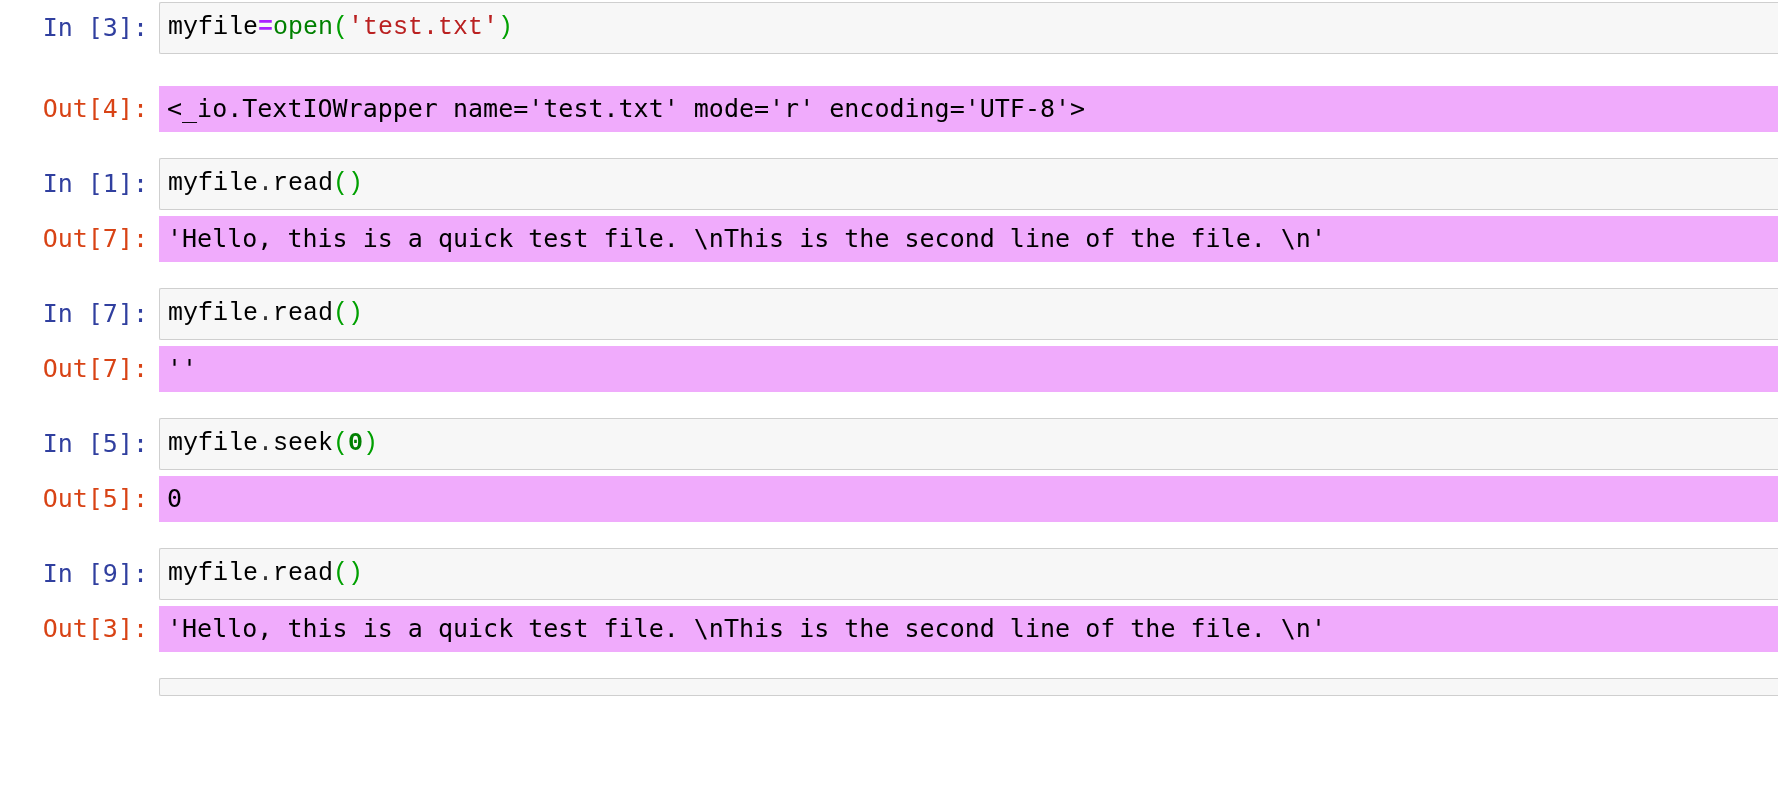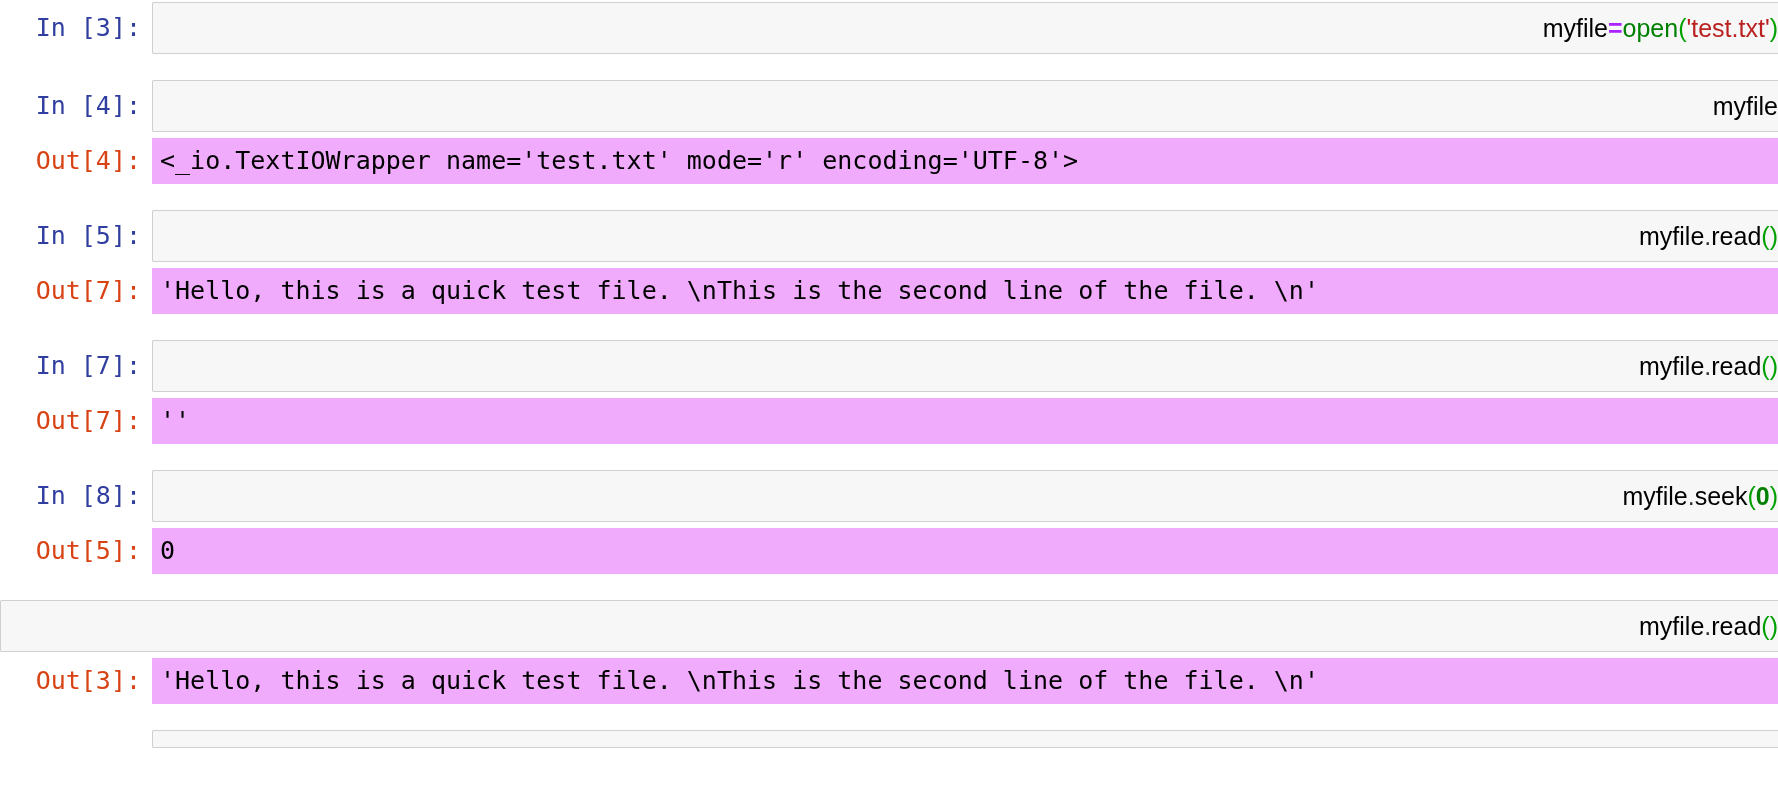--- a/index.html
+++ b/index.html
@@ -13,20 +13,21 @@
   body {
     font-family: "DejaVu Sans Mono", monospace;
   }
   .notebook {
     position: relative;
     width: 1778px;
     height: 808px;
     background: #ffffff;
     padding-top: 0px;
     box-sizing: border-box;
+    padding-left: 7px;
   }
 
   
   .cell {
     display: flex;
     align-items: flex-start;
     width: 100%;
   }
   .cell-input-row {
     margin-top: 0;
@@ -58,26 +59,25 @@
     background: #f7f7f7;
     border: 1px solid #cfcfcf;
     border-right: none;
     border-radius: 2px 0 0 2px;
     box-sizing: border-box;
     min-height: 52px;
     padding: 8px 0 8px 8px;
     box-shadow: inset 0 0 0 0 #fff;
   }
   .code-line {
-    font-family: Liberation Sans, sans-serif;
+    font-family: Liberation Mono, monospace;
     font-size: 25px;
     line-height: 34px;
     color: #000000;
     white-space: pre;
-    text-align: right;
   }
 
   .output-area {
     flex: 1 1 auto;
     background: #f0abfc;
     box-sizing: border-box;
     padding: 0;
     min-height: 46px;
   }
   .output-text {
@@ -109,36 +109,30 @@
 <div class="notebook">
   <div id="cells-root">
       <div class="gap-xs"></div>
       <div class="cell cell-input-row">
         <div class="prompt in">In [3]:</div>
         <div class="input-area">
           <div class="code-line"><span class="tok-name">myfile</span><span class="tok-operator">=</span><span class="tok-builtin">open</span><span class="tok-paren">(</span><span class="tok-string">'test.txt'</span><span class="tok-paren">)</span></div>
         </div>
       </div>
       <div class="gap-lg"></div>
-      <div class="cell cell-input-row">
-        <div class="prompt in">In [4]:</div>
-        <div class="input-area">
-          <div class="code-line"><span class="tok-name">myfile</span></div>
-        </div>
-      </div>
       <div class="gap-sm"></div>
       <div class="cell">
         <div class="prompt out">Out[4]:</div>
         <div class="output-area">
           <div class="output-text">&lt;_io.TextIOWrapper name='test.txt' mode='r' encoding='UTF-8'&gt;</div>
         </div>
       </div>
       <div class="gap-lg"></div>
       <div class="cell cell-input-row">
-        <div class="prompt in">In [5]:</div>
+        <div class="prompt in">In [1]:</div>
         <div class="input-area">
           <div class="code-line"><span class="tok-name">myfile</span><span class="tok-punct">.</span><span class="tok-name">read</span><span class="tok-paren">()</span></div>
         </div>
       </div>
       <div class="gap-sm"></div>
       <div class="cell">
         <div class="prompt out">Out[7]:</div>
         <div class="output-area">
           <div class="output-text">'Hello, this is a quick test file. \nThis is the second line of the file. \n'</div>
         </div>
@@ -152,34 +146,35 @@
       </div>
       <div class="gap-sm"></div>
       <div class="cell">
         <div class="prompt out">Out[7]:</div>
         <div class="output-area">
           <div class="output-text">''</div>
         </div>
       </div>
       <div class="gap-lg"></div>
       <div class="cell cell-input-row">
-        <div class="prompt in">In [8]:</div>
+        <div class="prompt in">In [5]:</div>
         <div class="input-area">
           <div class="code-line"><span class="tok-name">myfile</span><span class="tok-punct">.</span><span class="tok-name">seek</span><span class="tok-paren">(</span><span class="tok-number">0</span><span class="tok-paren">)</span></div>
         </div>
       </div>
       <div class="gap-sm"></div>
       <div class="cell">
         <div class="prompt out">Out[5]:</div>
         <div class="output-area">
           <div class="output-text">0</div>
         </div>
       </div>
       <div class="gap-lg"></div>
       <div class="cell cell-input-row">
+        <div class="prompt in">In [9]:</div>
         <div class="input-area">
           <div class="code-line"><span class="tok-name">myfile</span><span class="tok-punct">.</span><span class="tok-name">read</span><span class="tok-paren">()</span></div>
         </div>
       </div>
       <div class="gap-sm"></div>
       <div class="cell">
         <div class="prompt out">Out[3]:</div>
         <div class="output-area">
           <div class="output-text">'Hello, this is a quick test file. \nThis is the second line of the file. \n'</div>
         </div>

